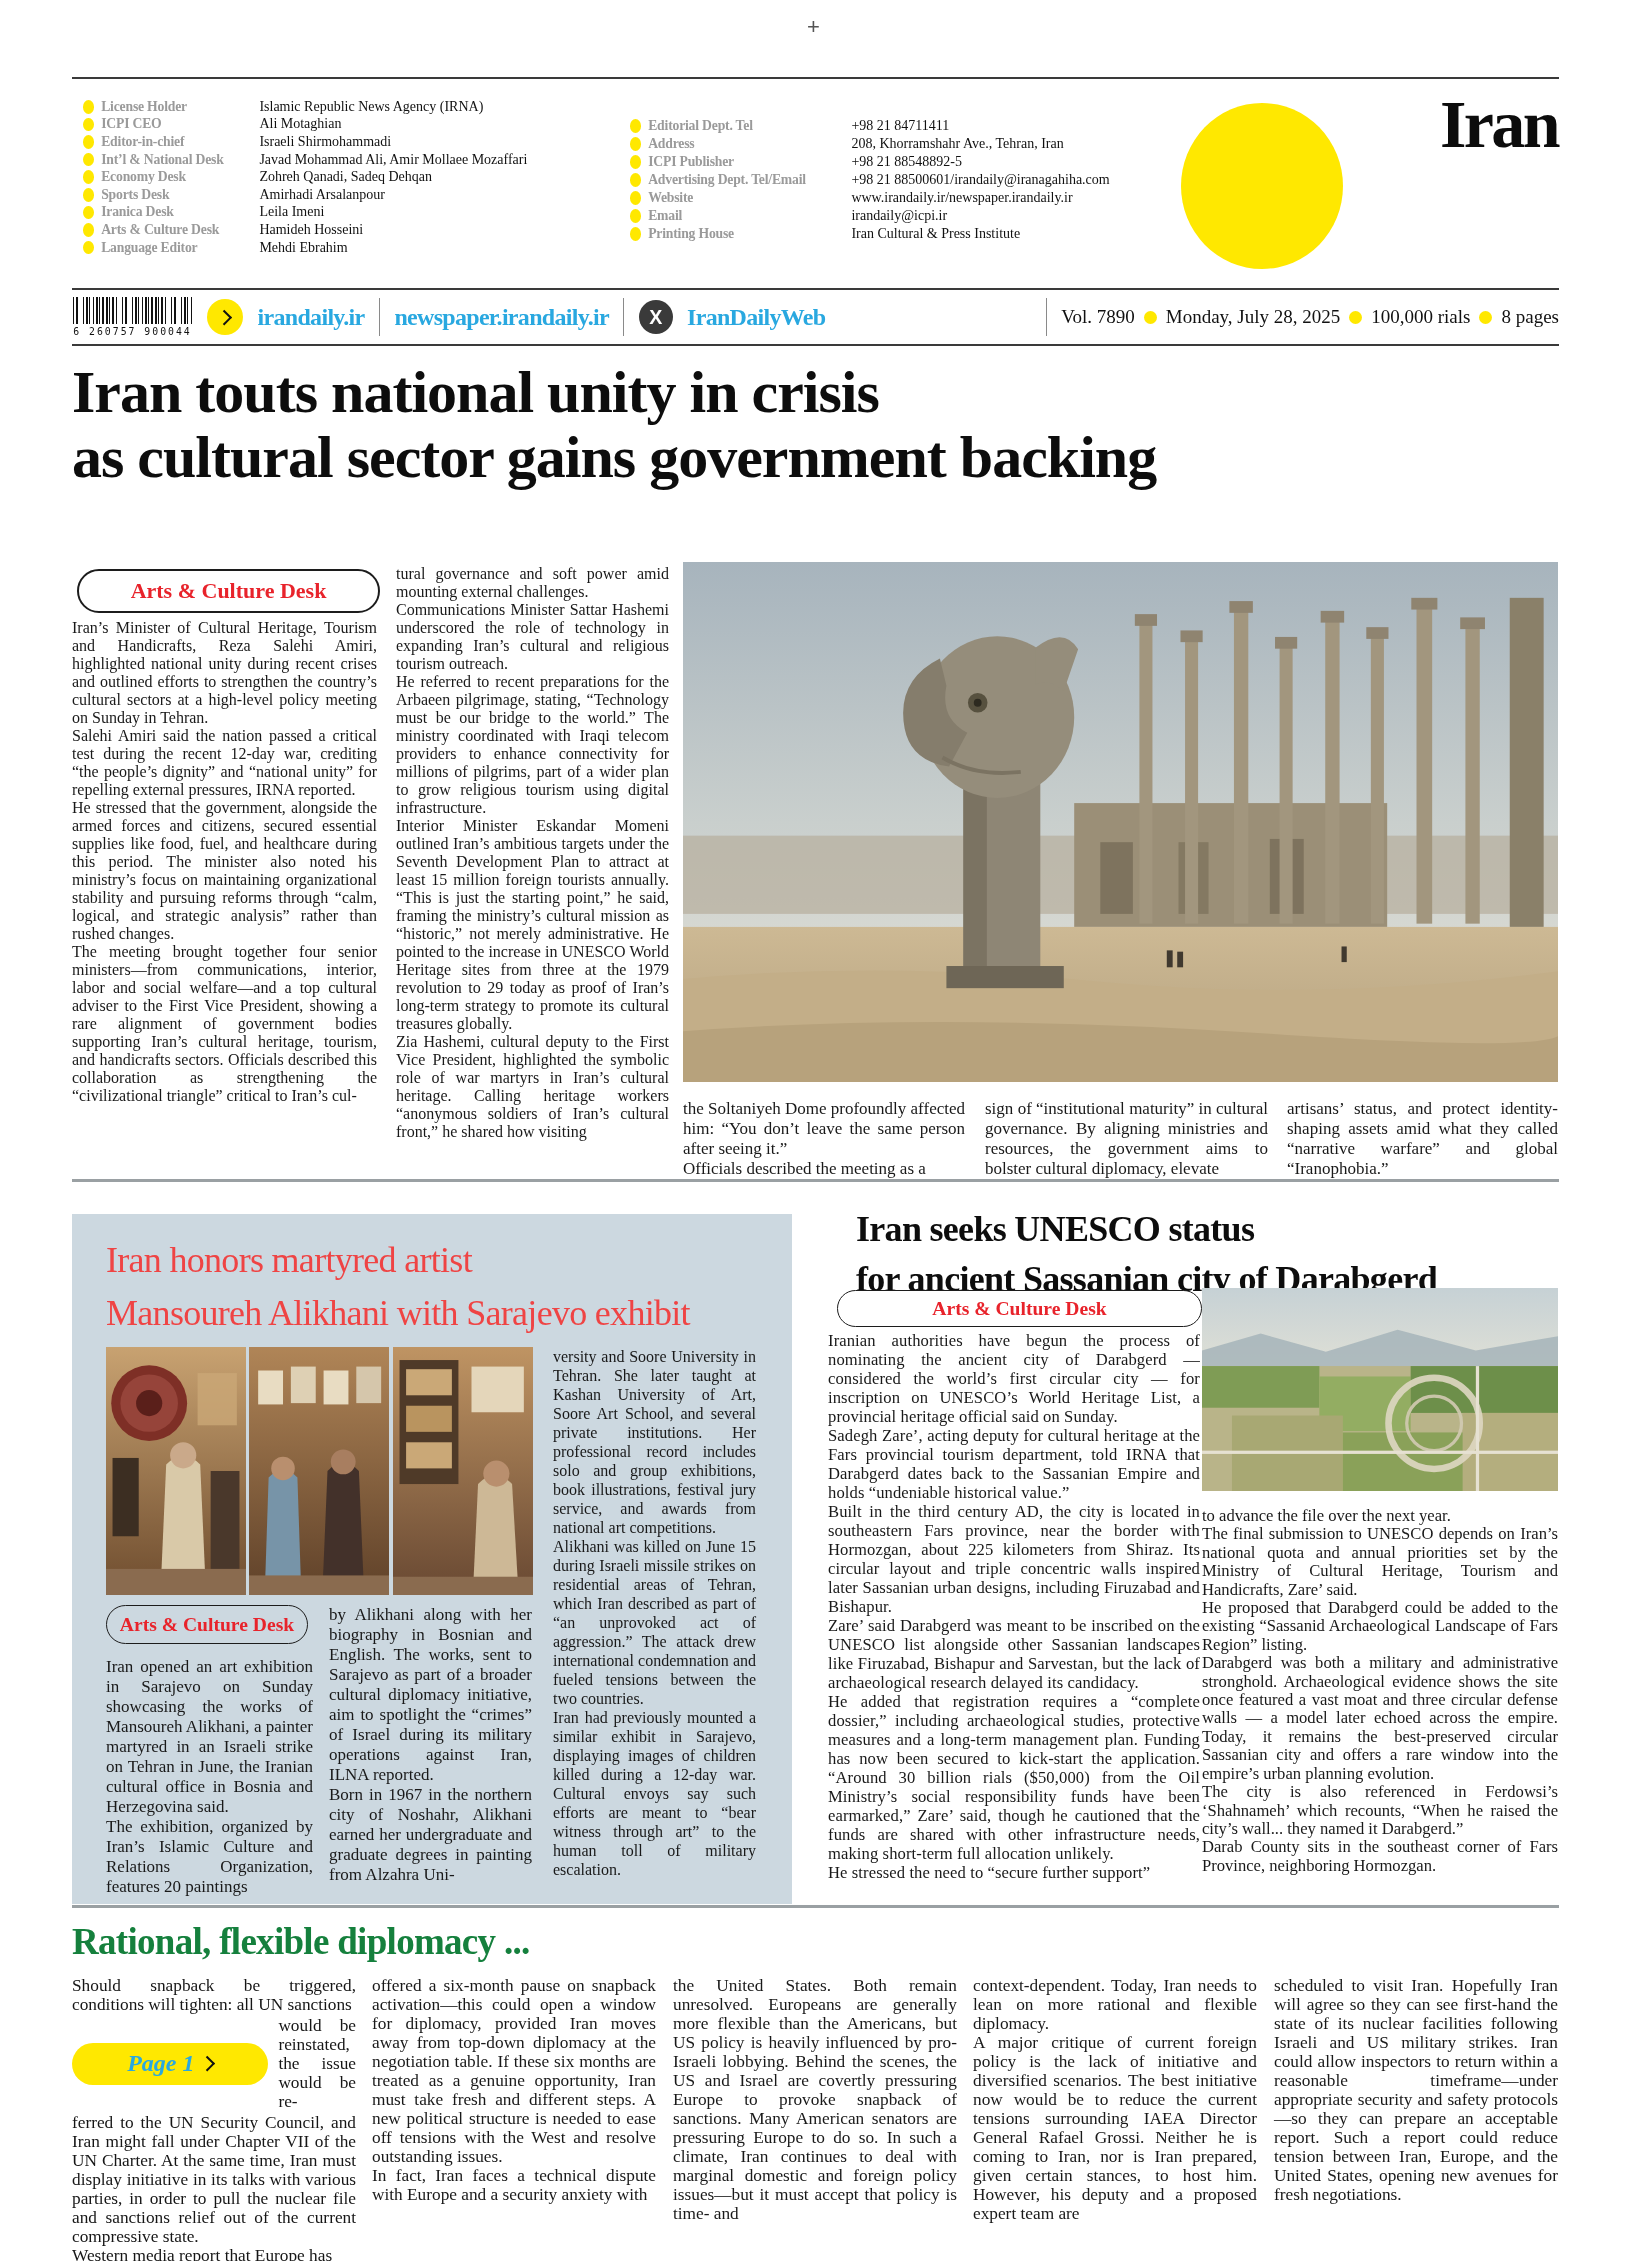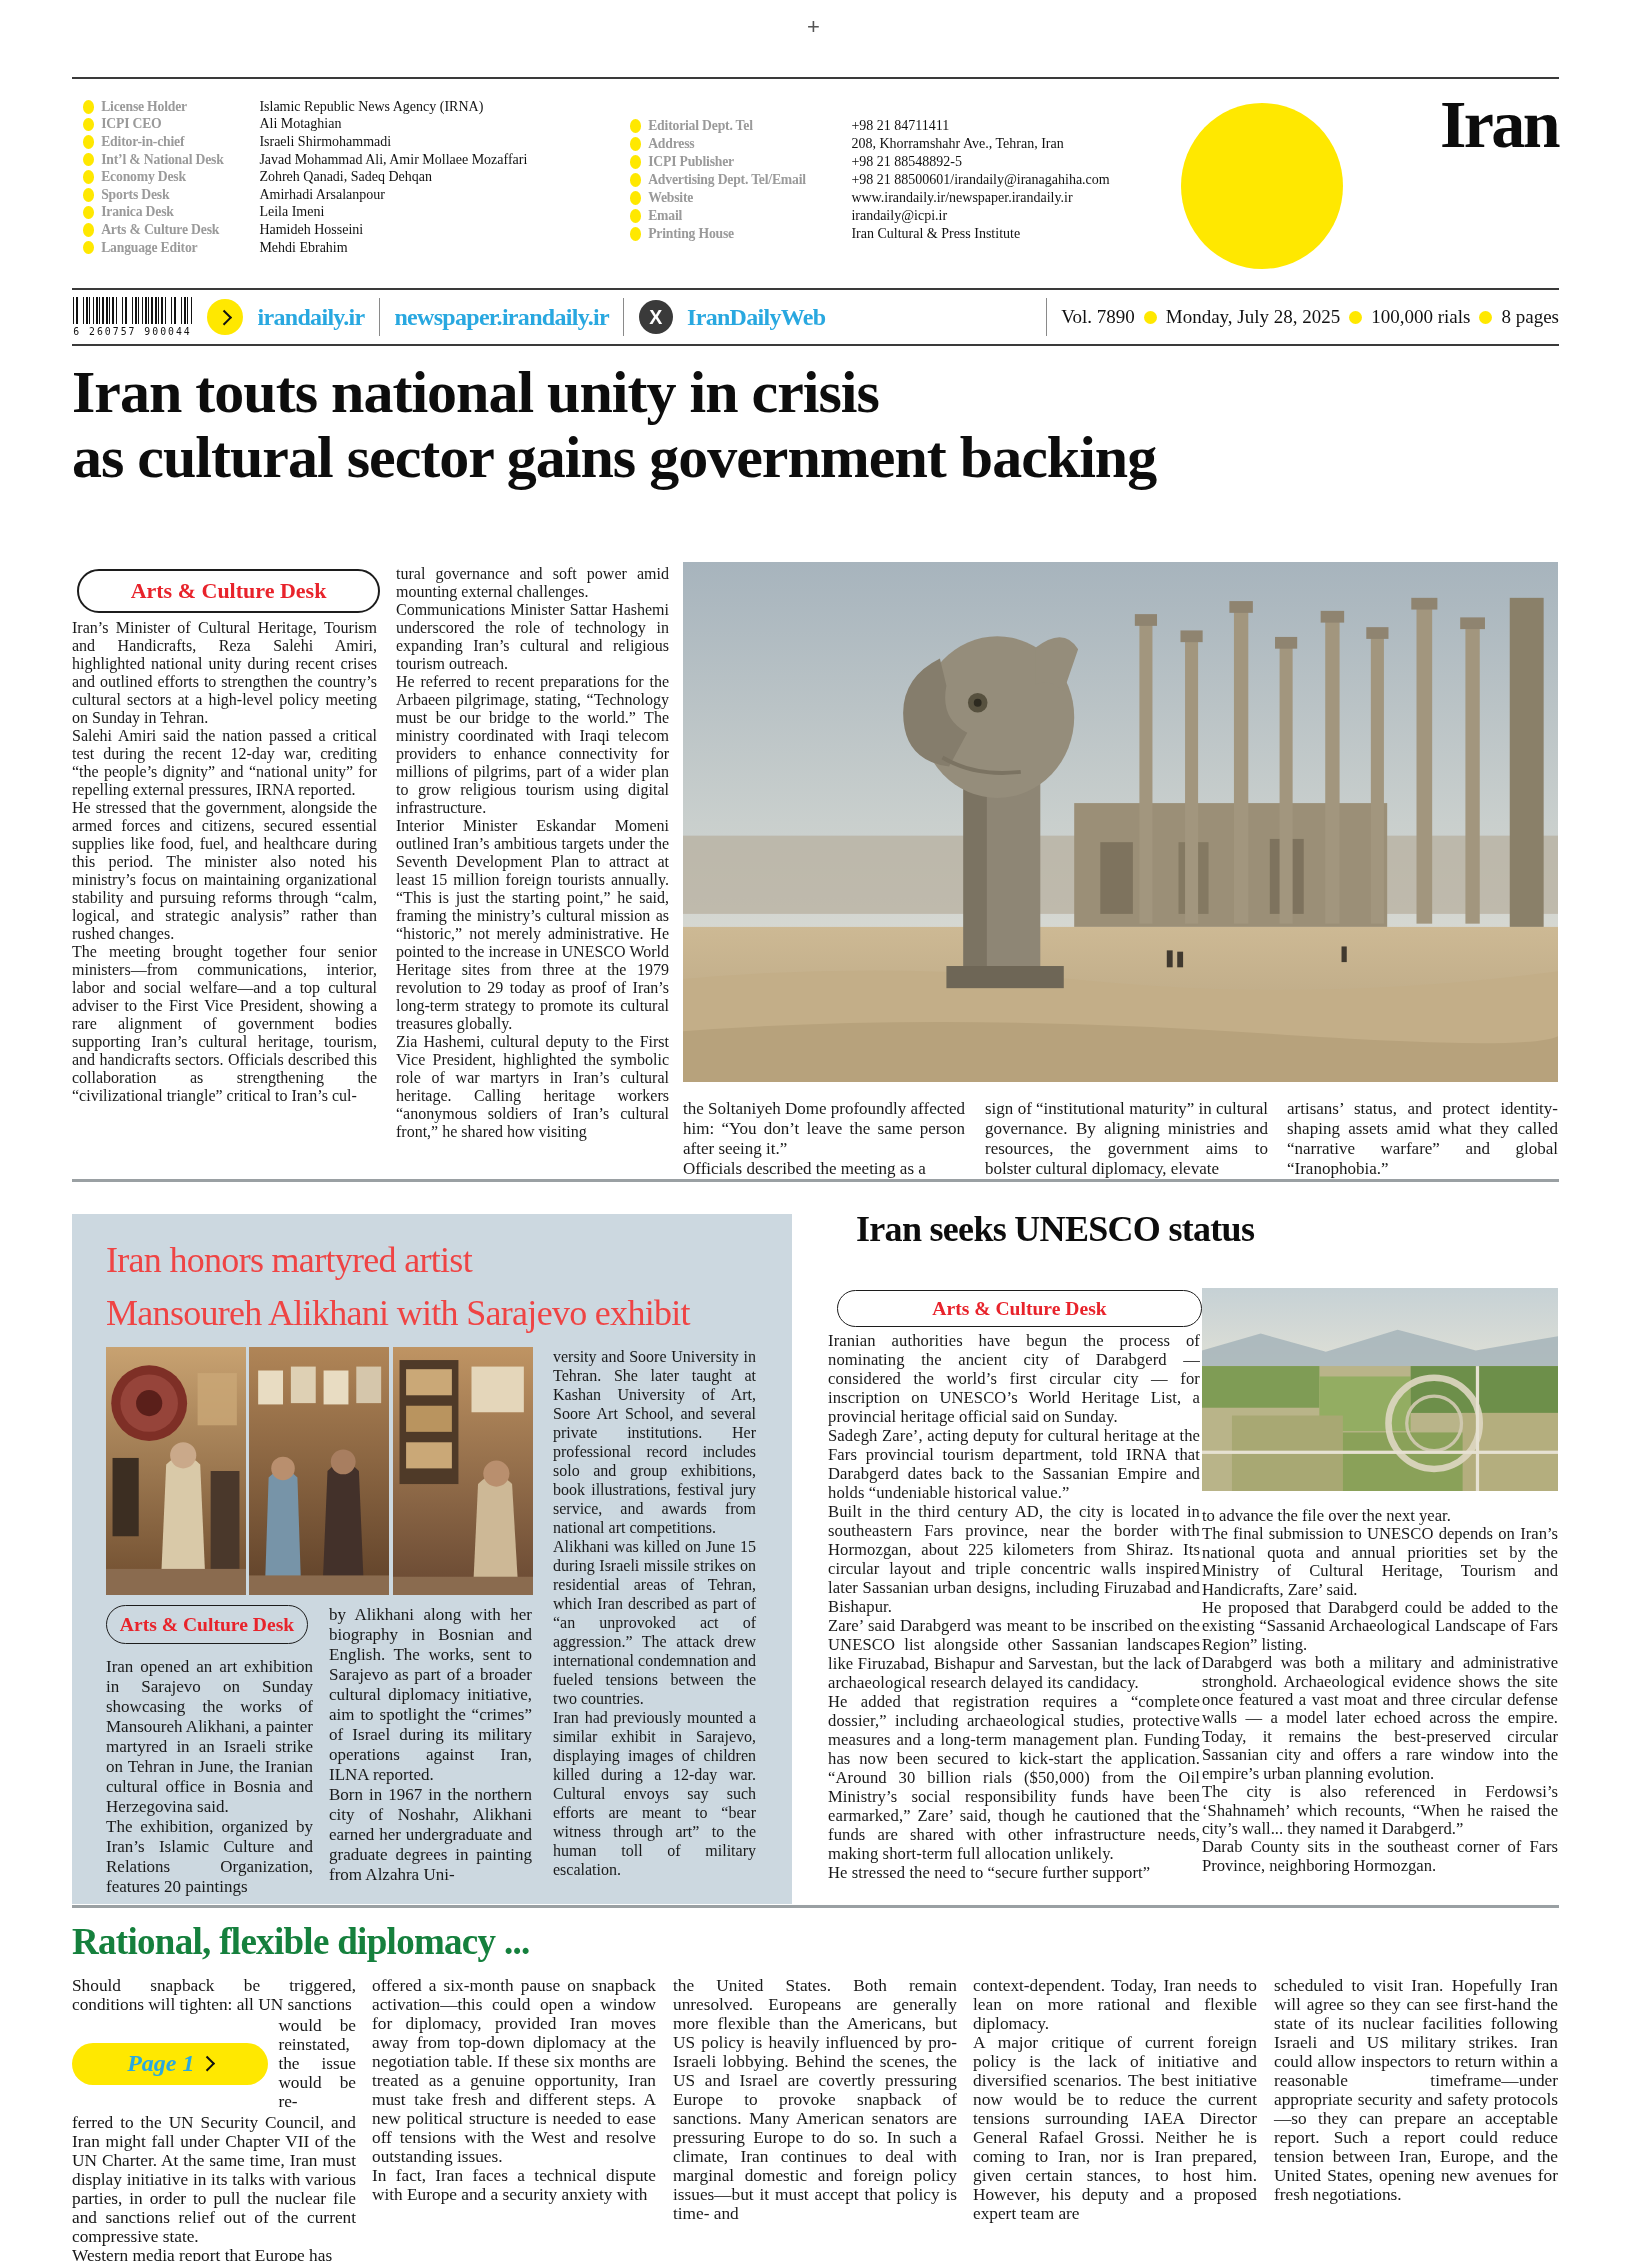--- a/index.html
+++ b/index.html
@@ -377,20 +377,21 @@
 Alikhani was killed on June 15 during Israeli missile strikes on residential areas of Tehran, which Iran described as part of “an unprovoked act of aggression.” The attack drew international condemnation and fueled tensions between the two countries.
 Iran had previously mounted a similar exhibit in Sarajevo, displaying images of children killed during a 12-day war. Cultural envoys say such efforts are meant to “bear witness through art” to the human toll of military escalation.</div>
   <div class="desk-badge" id="sar-badge">Arts &amp; Culture Desk</div>
   <div class="txt" id="sar-col1">Iran opened an art exhibition in Sarajevo on Sunday showcasing the works of Mansoureh Alikhani, a painter martyred in an Israeli strike on Tehran in June, the Iranian cultural office in Bosnia and Herzegovina said.
 The exhibition, organized by Iran’s Islamic Culture and Relations Organization, features 20 paintings</div>
   <div class="txt" id="sar-col2">by Alikhani along with her biography in Bosnian and English. The works, sent to Sarajevo as part of a broader cultural diplomacy initiative, aim to spotlight the “crimes” of Israel during its military operations against Iran, ILNA reported.
 Born in 1967 in the northern city of Noshahr, Alikhani earned her undergraduate and graduate degrees in painting from Alzahra Uni-</div>
 
   <div class="abs" id="dar-headline">
     <div>Iran seeks UNESCO status</div>
+    <div>for ancient Sassanian city of Darabgerd</div>
   </div>
   <div class="desk-badge" id="dar-badge">Arts &amp; Culture Desk</div>
   <div class="abs" id="dar-photo">
     <svg width="356" height="203" viewBox="0 0 546 312" preserveAspectRatio="none">
       <defs>
           <linearGradient id="sk2" x1="0" y1="0" x2="0" y2="1">
             <stop offset="0" stop-color="#c6d1d5"></stop>
             <stop offset="1" stop-color="#e3e2d6"></stop>
           </linearGradient>
         </defs>

